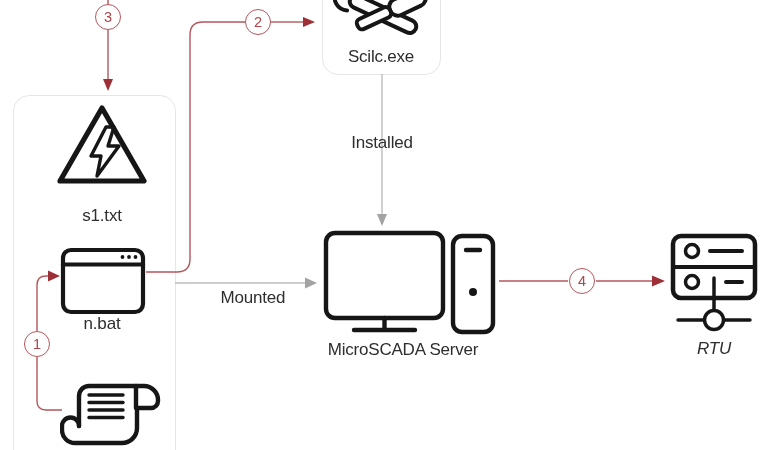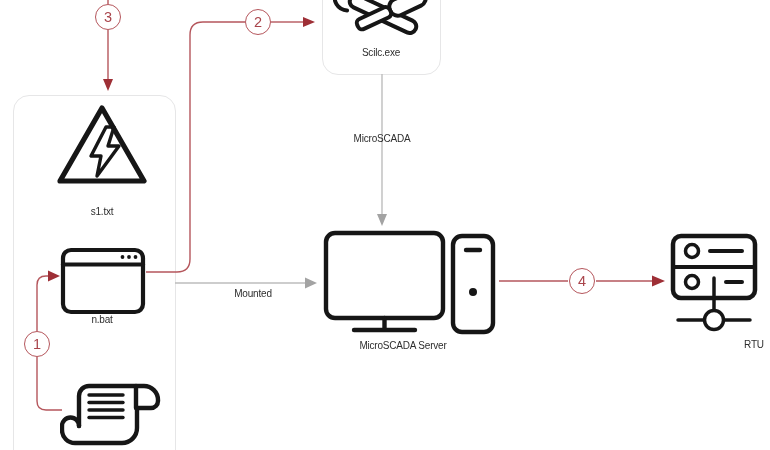--- a/index.html
+++ b/index.html
@@ -3,21 +3,21 @@
 <meta charset="utf-8">
 <style>
   html,body{margin:0;padding:0;background:#fff;}
   .canvas{position:relative;width:770px;height:450px;background:#fff;overflow:hidden;
           font-family:"Liberation Sans",sans-serif;}
   .group-box{position:absolute;border:1.5px solid var(--border);border-radius:16px;background:#fff;z-index:0;}
   .card{position:absolute;border:1.5px solid var(--border);border-radius:16px;background:#fff;z-index:0;}
   .connectors{position:absolute;left:0;top:0;z-index:1;}
   .icon{position:absolute;z-index:2;}
   .label{position:absolute;z-index:2;transform:translateX(-50%);white-space:nowrap;
-         font-size:10px;font-weight:500;letter-spacing:-0.2px;color:var(--text);}
+         font-size:17px;font-weight:500;letter-spacing:-0.2px;color:var(--text);}
   .step{position:absolute;z-index:3;width:26px;height:26px;box-sizing:border-box;
         border:1.4px solid var(--red-line);border-radius:50%;background:#fff;
         display:flex;align-items:center;justify-content:center;
         font-size:14.5px;font-weight:500;color:var(--red-text);}
   .rl{stroke:var(--red-line);stroke-width:1.4;fill:none;}
   .ra{fill:var(--red-dark);stroke:none;}
   .gl{stroke:var(--gray-line);stroke-width:1.4;fill:none;}
   .ga{fill:var(--gray-dark);stroke:none;}
   .ink{stroke:var(--ink);fill:none;stroke-linecap:round;stroke-linejoin:round;}
   .inkf{fill:var(--ink);stroke:none;}
@@ -99,21 +99,21 @@
       <path class="ink" stroke-width="4" d="M38 16 a13 13 0 1 1 24 0"></path>
       <rect class="wfill" stroke-width="4" x="43.5" y="14" width="13" height="72" rx="6.5"></rect>
     </g>
     <g transform="rotate(65 50 50)">
       <rect class="wfill" stroke-width="4" x="41.5" y="4" width="17" height="38" rx="8"></rect>
       <rect class="wfill" stroke-width="4" x="44.5" y="42" width="11" height="36" rx="4.5"></rect>
     </g>
   </svg>
   <div class="label" style="left:381px;top:47px;">Scilc.exe</div>
 
-  <div class="label" style="left:382px;top:133px;">MicroSCADA</div>
+  <div class="label" style="left:382px;top:133px;">Installed</div>
   <div class="label" style="left:247px;top:288px;padding-left:12px;">Mounted</div>
 
   <svg class="icon" style="left:321px;top:228px;" width="126" height="106" viewBox="0 0 126 106">
     <rect class="ink" stroke-width="4.4" x="5" y="5" width="117" height="85" rx="9"></rect>
     <path class="ink" stroke-width="4.4" d="M63.5 90 V100"></path>
     <path class="ink" stroke-width="4.4" d="M33 102 H94"></path>
   </svg>
 
   <svg class="icon" style="left:449px;top:232px;" width="48" height="104" viewBox="0 0 48 104">
     <rect class="ink" stroke-width="4.4" x="4" y="4" width="40" height="96" rx="9"></rect>
@@ -128,20 +128,20 @@
     <path class="ink" stroke-width="4" d="M5 36 H87"></path>
     <circle class="ink" stroke-width="3.5" cx="24" cy="20" r="6.5"></circle>
     <path class="ink" stroke-width="4" d="M42 20 H74"></path>
     <circle class="ink" stroke-width="3.5" cx="24" cy="51" r="6.5"></circle>
     <path class="ink" stroke-width="4" d="M58 51 H74"></path>
     <path class="ink" stroke-width="3.5" d="M46 47 V80"></path>
     <circle class="wfill" stroke-width="3.5" cx="46" cy="89" r="9.5"></circle>
     <path class="ink" stroke-width="3.5" d="M10 89 H35"></path>
     <path class="ink" stroke-width="3.5" d="M57 89 H82"></path>
   </svg>
-  <div class="label" style="left:754px;top:339px;">RTU</div>
+  <div class="label" style="left:714px;top:339px;font-style:italic;">RTU</div>
 
   <div class="step" style="left:24px;top:331px;">1</div>
   <div class="step" style="left:245px;top:9px;">2</div>
   <div class="step" style="left:95px;top:4px;">3</div>
   <div class="step" style="left:569px;top:268px;">4</div>
 
 </div>
 
 </body></html>

